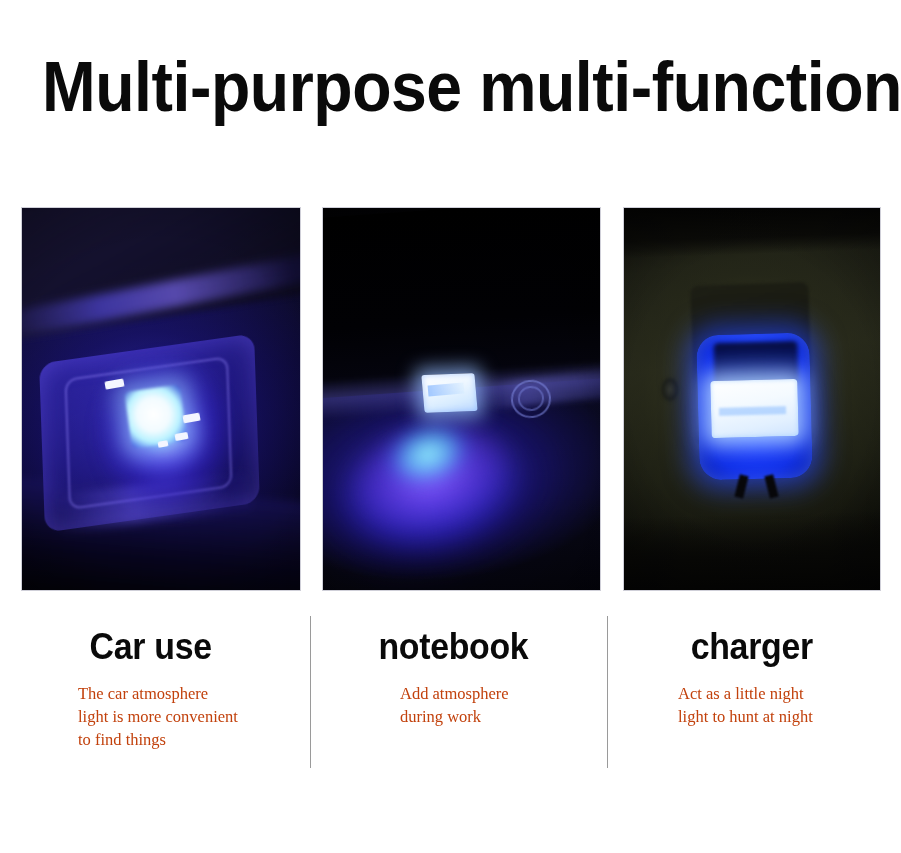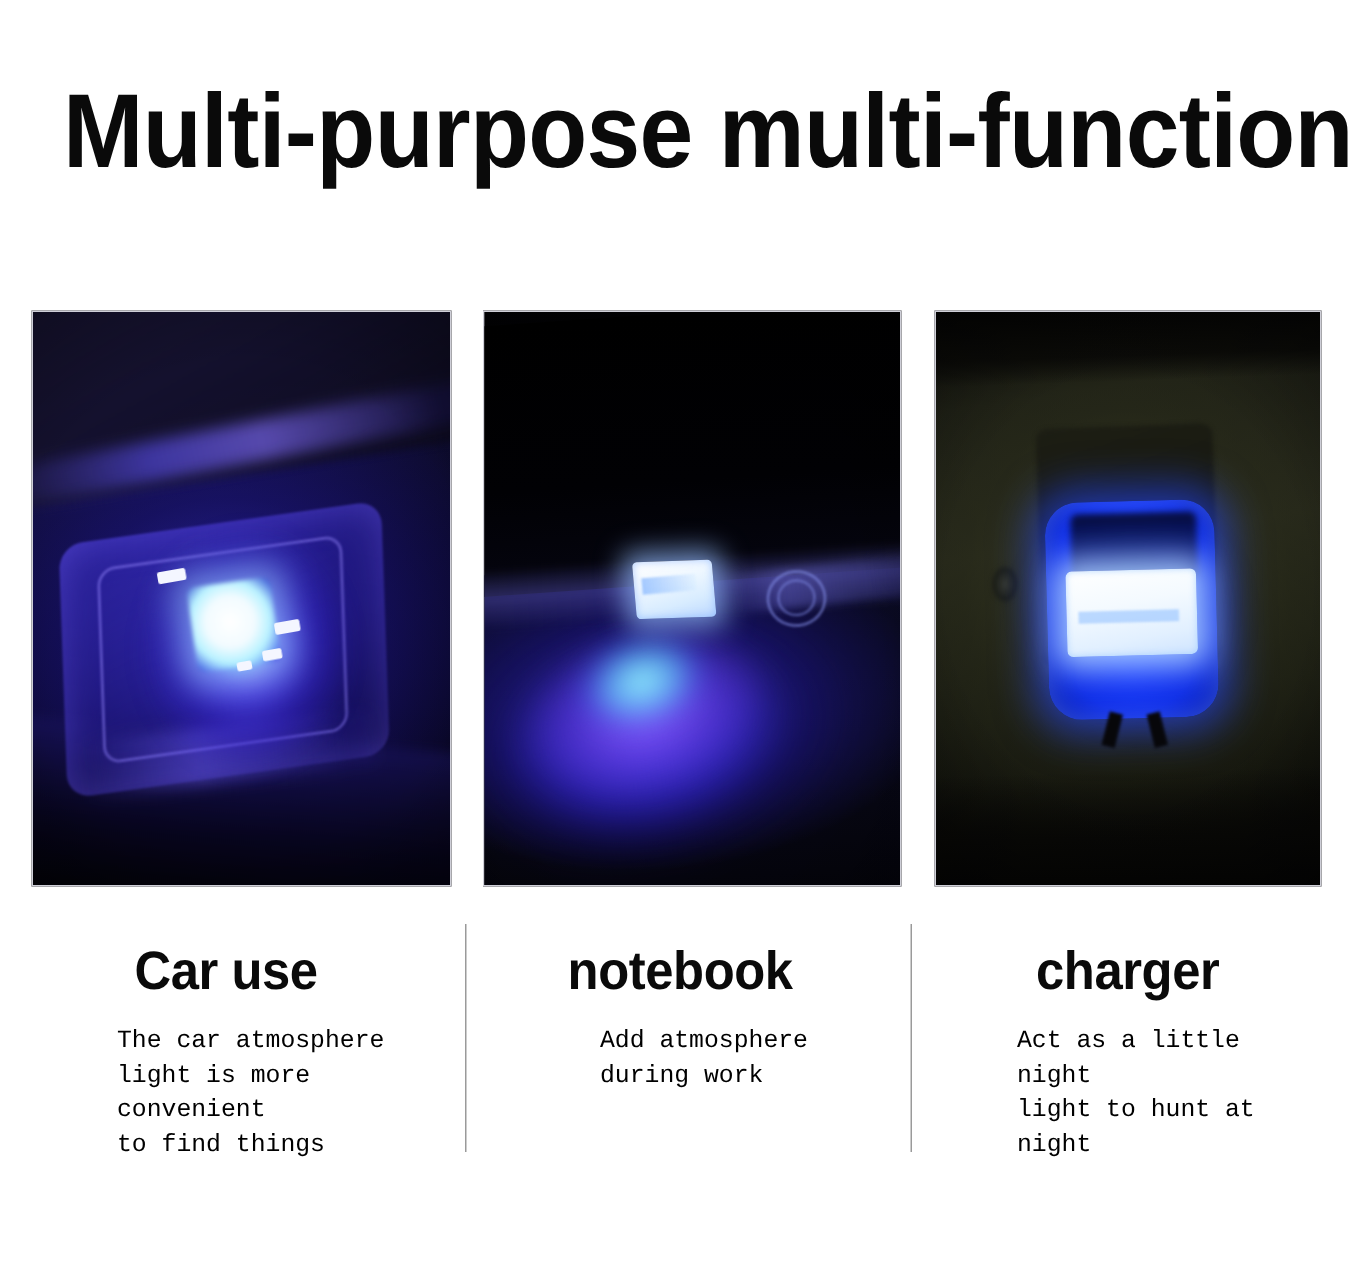--- a/index.html
+++ b/index.html
@@ -318,22 +318,22 @@
     transform: scaleX(0.94);
     transform-origin: left center;
     white-space: nowrap;
     margin: 14px 0 0 0;
   }
   #col-1 .col-heading { padding-left: 73px; }
   #col-2 .col-heading { padding-left: 60px; }
   #col-3 .col-heading { padding-left: 72px; }
 
   .col-desc {
-    color: #000000;
-    font-family: Liberation Mono, monospace;
+    color: #c2410c;
+    font-family: Liberation Serif, serif;
     font-weight: 400;
     font-size: 16.5px;
     line-height: 23px;
     white-space: pre-line;
     margin-top: 14px;
   }
   #col-1 .col-desc { padding-left: 57px; }
   #col-2 .col-desc { padding-left: 78px; }
   #col-3 .col-desc { padding-left: 55px; }
 </style>

